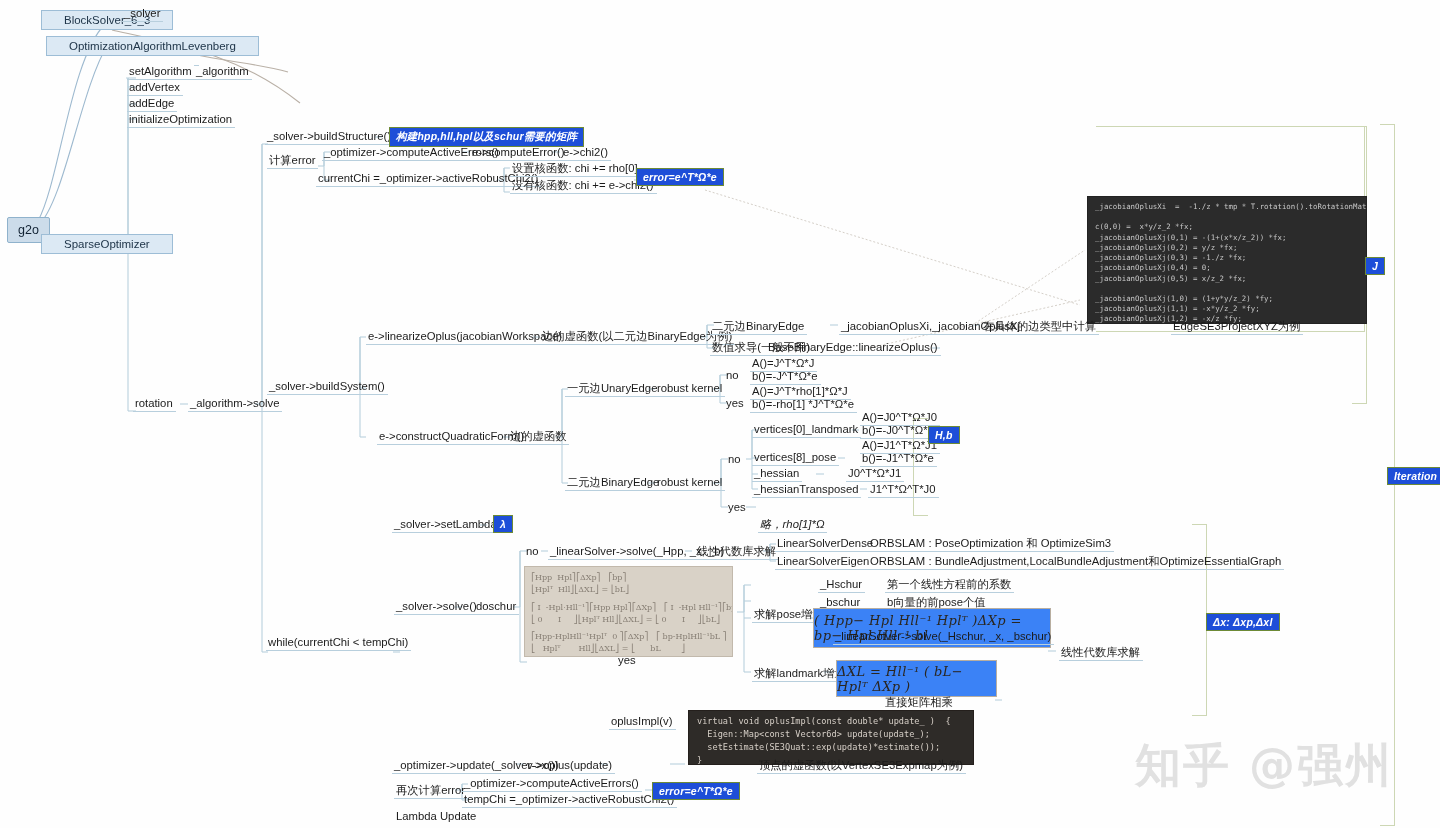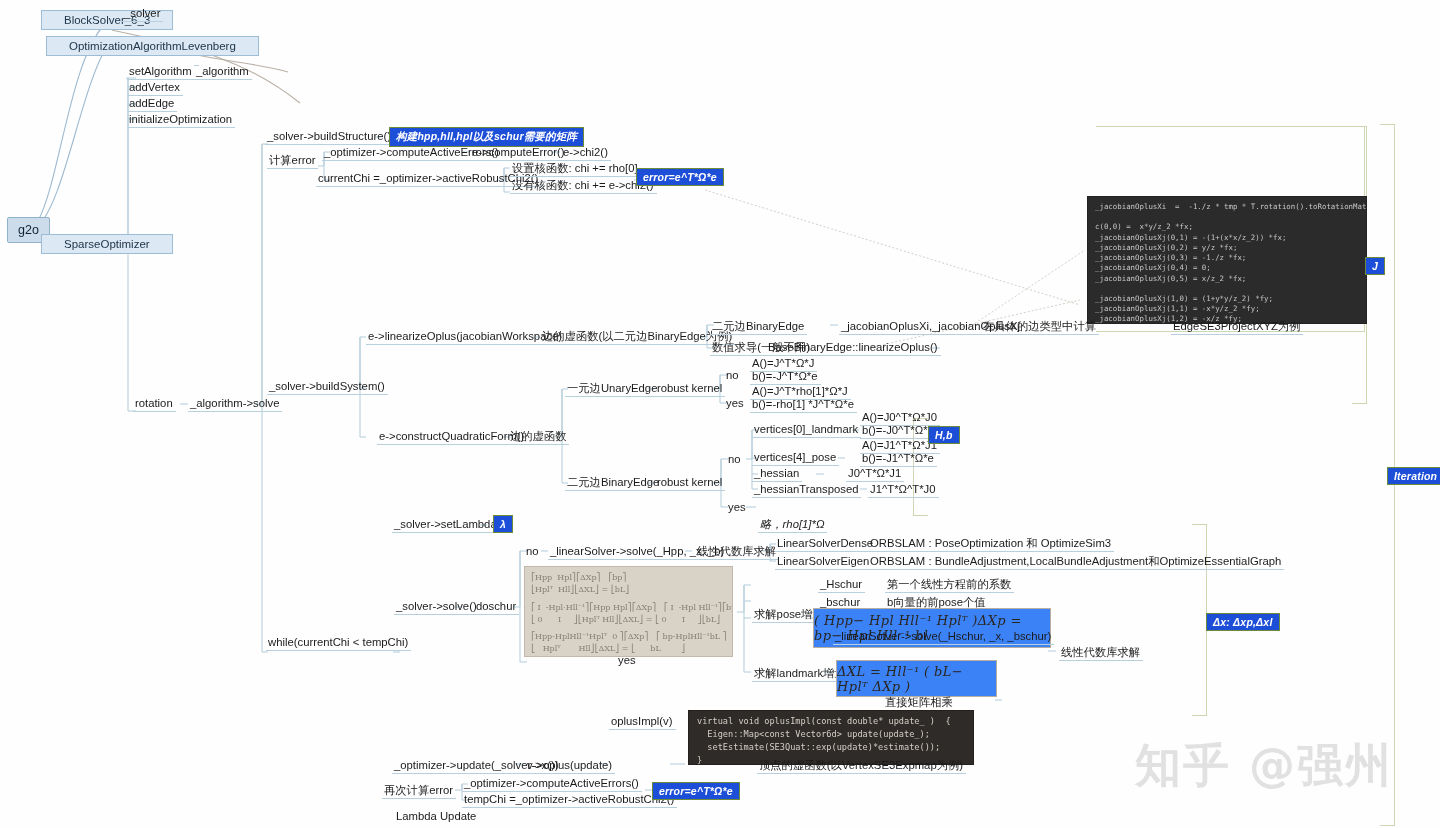--- a/index.html
+++ b/index.html
@@ -316,21 +316,21 @@
   <div class="nd ul cn" style="left:565px;top:474px;">二元边BinaryEdge</div>
   <div class="nd ul" style="left:655px;top:474px;">robust kernel</div>
   <div class="nd" style="left:726px;top:451px;">no</div>
   <div class="nd" style="left:726px;top:499px;">yes</div>
   <div class="nd ul cn" style="left:758px;top:516px;font-style:italic;">略，rho[1]*Ω</div>
 
   <div class="nd ul" style="left:752px;top:421px;">vertices[0]_landmark</div>
   <div class="nd ul" style="left:860px;top:409px;">A()=J0^T*Ω*J0</div>
   <div class="nd ul" style="left:860px;top:422px;">b()=-J0^T*Ω*e</div>
 
-  <div class="nd ul" style="left:752px;top:449px;">vertices[4]_pose</div>
+  <div class="nd ul" style="left:752px;top:449px;">vertices[8]_pose</div>
   <div class="nd ul" style="left:860px;top:437px;">A()=J1^T*Ω*J1</div>
   <div class="nd ul" style="left:860px;top:450px;">b()=-J1^T*Ω*e</div>
 
   <div class="nd ul" style="left:752px;top:465px;">_hessian</div>
   <div class="nd ul" style="left:846px;top:465px;">J0^T*Ω*J1</div>
 
   <div class="nd ul" style="left:752px;top:481px;">_hessianTransposed</div>
   <div class="nd ul" style="left:868px;top:481px;">J1^T*Ω^T*J0</div>
 
   <div class="green" style="left:928px;top:426px;">H,b</div>
@@ -381,21 +381,21 @@
   <div class="code2" style="left:688px;top:710px;width:268px;height:45px;"><span><span class="kw">virtual void </span><span class="fn">oplusImpl</span><span>(</span><span class="kw">const double</span><span>* update_ )  {</span></span>
 <span><span>  Eigen::Map&lt;</span><span class="kw">const</span><span> Vector6d&gt; update(update_);</span></span>
 <span>  setEstimate(SE3Quat::exp(update)*estimate());</span>
 <span>}</span></div>
 
   <div class="nd ul" style="left:392px;top:757px;">_optimizer-&gt;update(_solver-&gt;x())</div>
   <div class="nd ul" style="left:525px;top:757px;">v-&gt;oplus(update)</div>
   <div class="nd ul" style="left:609px;top:713px;">oplusImpl(v)</div>
   <div class="nd ul cn" style="left:757px;top:757px;">顶点的虚函数(以VertexSE3Expmap为例)</div>
 
-  <div class="nd ul cn" style="left:382px;top:782px;">再次计算error</div>
+  <div class="nd ul cn" style="left:394px;top:782px;">再次计算error</div>
   <div class="nd ul" style="left:462px;top:775px;">_optimizer-&gt;computeActiveErrors()</div>
   <div class="nd ul" style="left:462px;top:791px;">tempChi =_optimizer-&gt;activeRobustChi2()</div>
   <div class="green" style="left:652px;top:782px;">error=e^T*Ω*e</div>
 
   <div class="nd" style="left:394px;top:808px;">Lambda Update</div>
 
   <div class="wm" style="left:1135px;top:735px;">知乎 @强州</div>
 
 </div>
 

